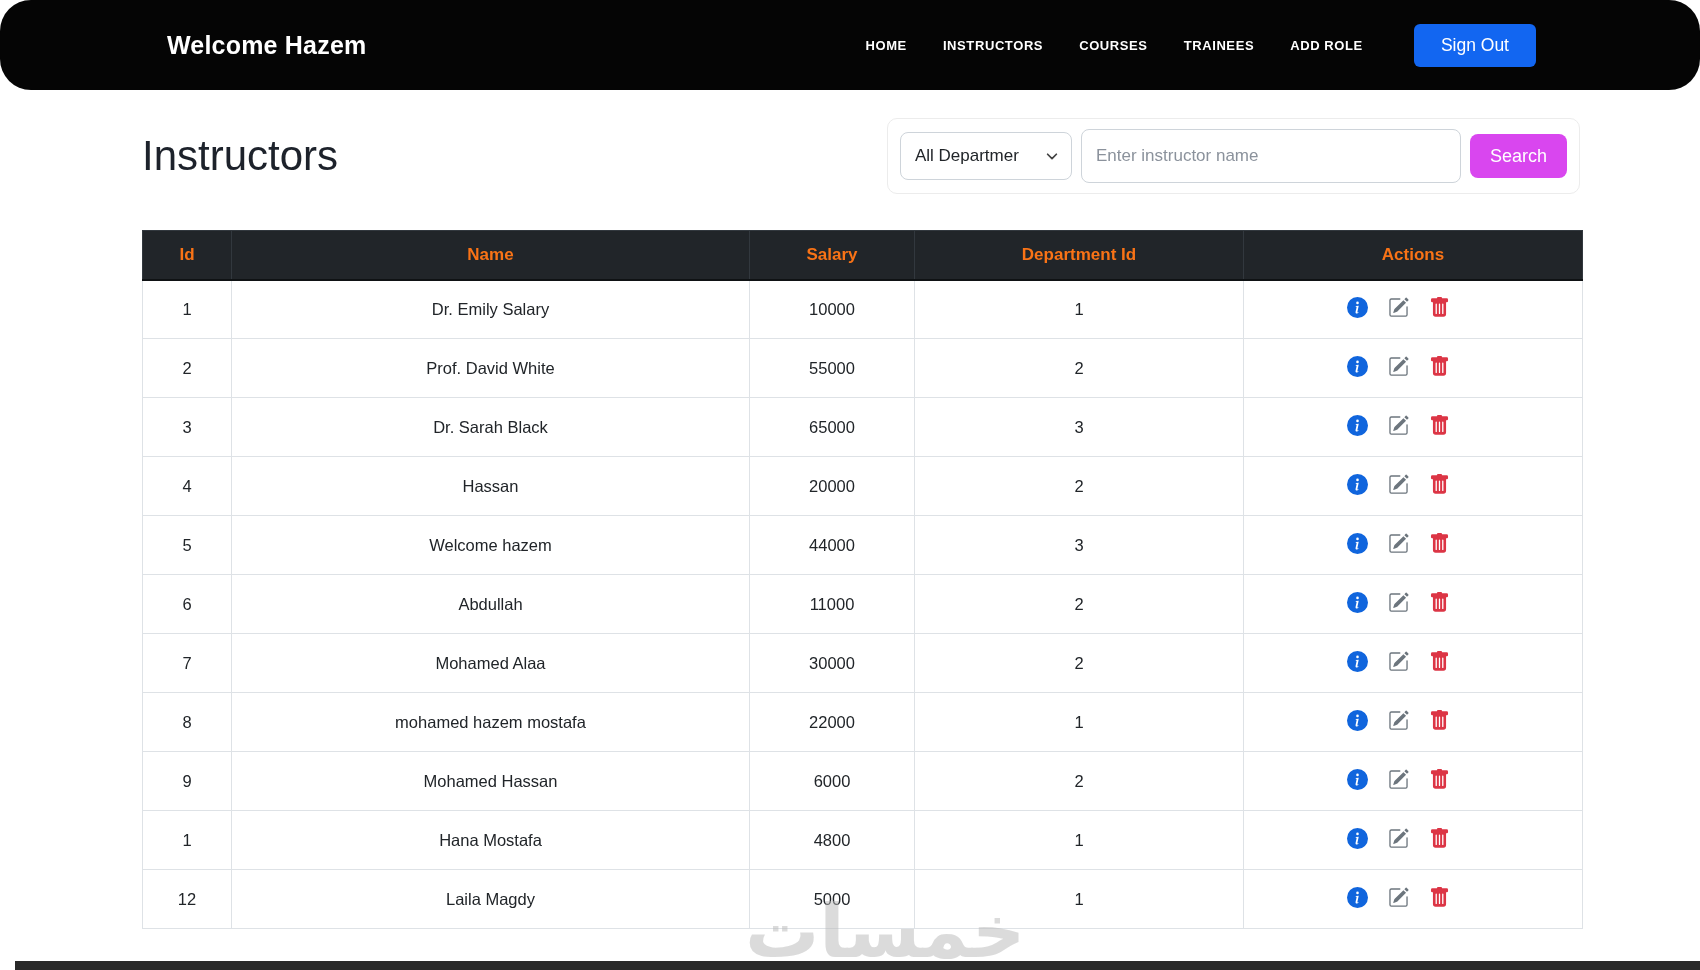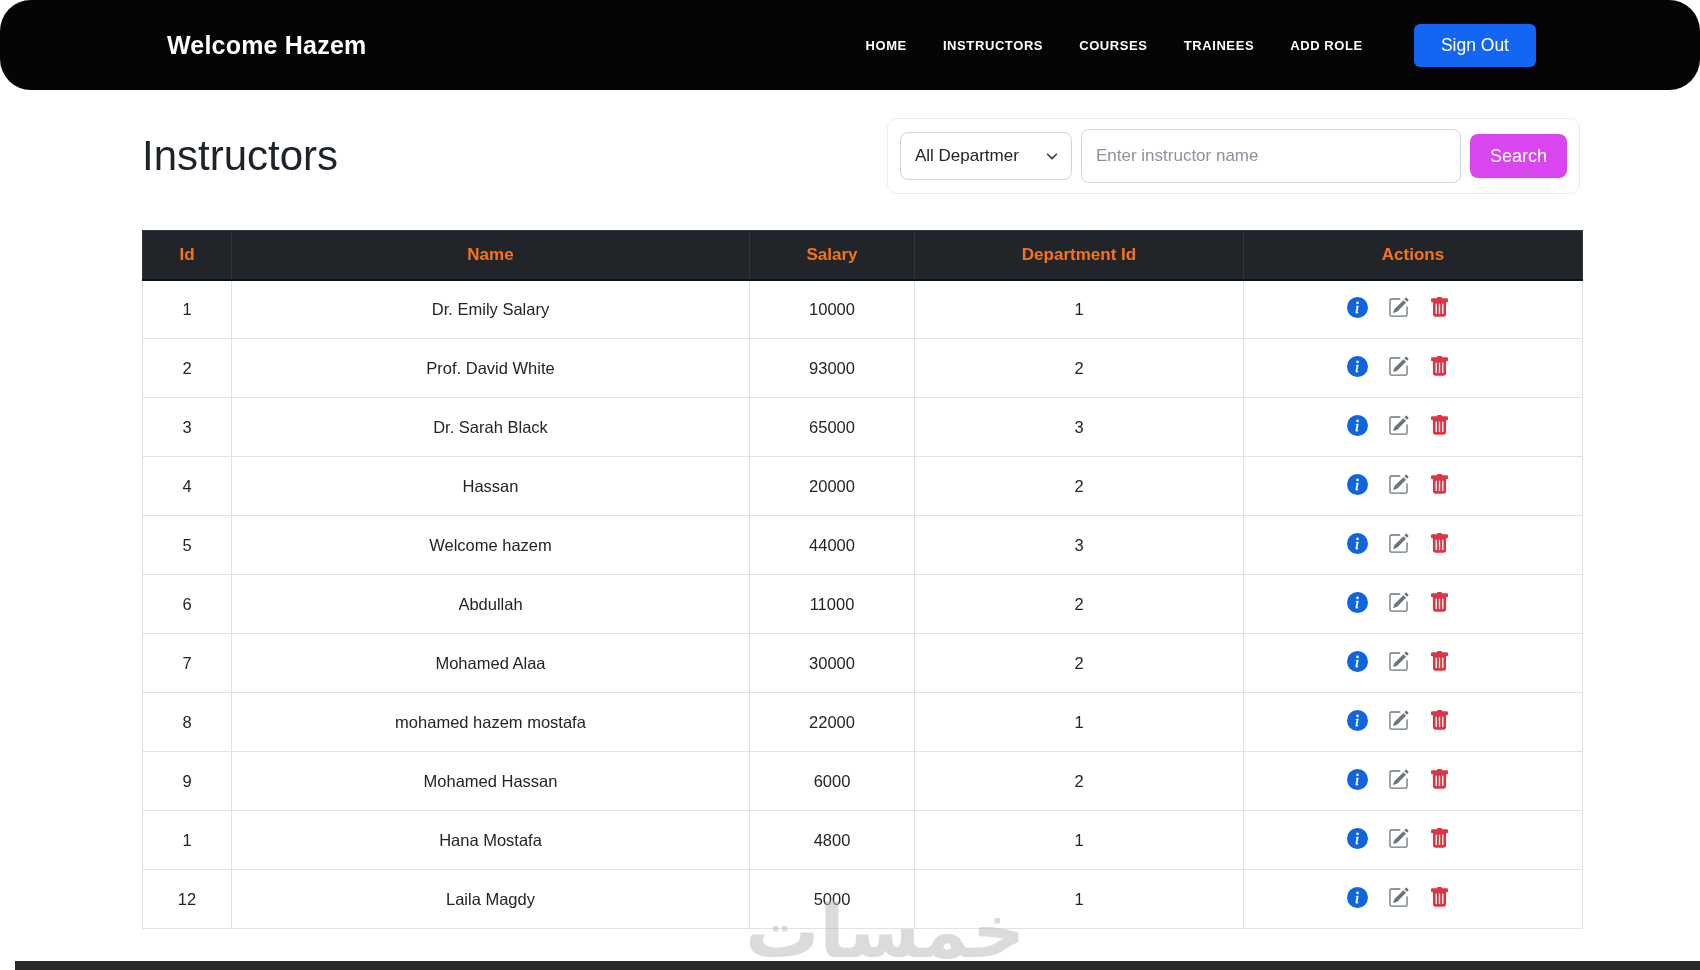--- a/index.html
+++ b/index.html
@@ -253,21 +253,21 @@
       <svg width="21" height="21" viewBox="0 0 16 16" fill="#dc3545">
         <path d="M2.5 1a1 1 0 0 0-1 1v1a1 1 0 0 0 1 1H3v9a2 2 0 0 0 2 2h6a2 2 0 0 0 2-2V4h.5a1 1 0 0 0 1-1V2a1 1 0 0 0-1-1H10a1 1 0 0 0-1-1H7a1 1 0 0 0-1 1H2.5zm3 4a.5.5 0 0 1 .5.5v7a.5.5 0 0 1-1 0v-7a.5.5 0 0 1 .5-.5zM8 5a.5.5 0 0 1 .5.5v7a.5.5 0 0 1-1 0v-7A.5.5 0 0 1 8 5zm3 .5v7a.5.5 0 0 1-1 0v-7a.5.5 0 0 1 1 0z"></path>
       </svg>
     </button>
   </span>
 </td>
           </tr>
           <tr>
             <td>2</td>
             <td>Prof. David White</td>
-            <td>93000</td>
+            <td>55000</td>
             <td>2</td>
             <td class="actions-cell">
   <span class="action-icons">
     <button class="icon-btn" title="">
       <svg width="21" height="21" viewBox="0 0 16 16" fill="#1065dd">
         <path d="M8 16A8 8 0 1 0 8 0a8 8 0 0 0 0 16zm.93-9.412-1 4.705c-.07.34.029.533.304.533.194 0 .487-.07.686-.246l-.088.416c-.287.346-.92.598-1.465.598-.703 0-1.002-.422-.808-1.319l.738-3.468c.064-.293.006-.399-.287-.47l-.451-.081.082-.381 2.29-.287zM8 5.5a1 1 0 1 1 0-2 1 1 0 0 1 0 2z"></path>
       </svg>
     </button>
     <button class="icon-btn" title="">
       <svg width="21" height="21" viewBox="0 0 16 16" fill="#6c757d">

